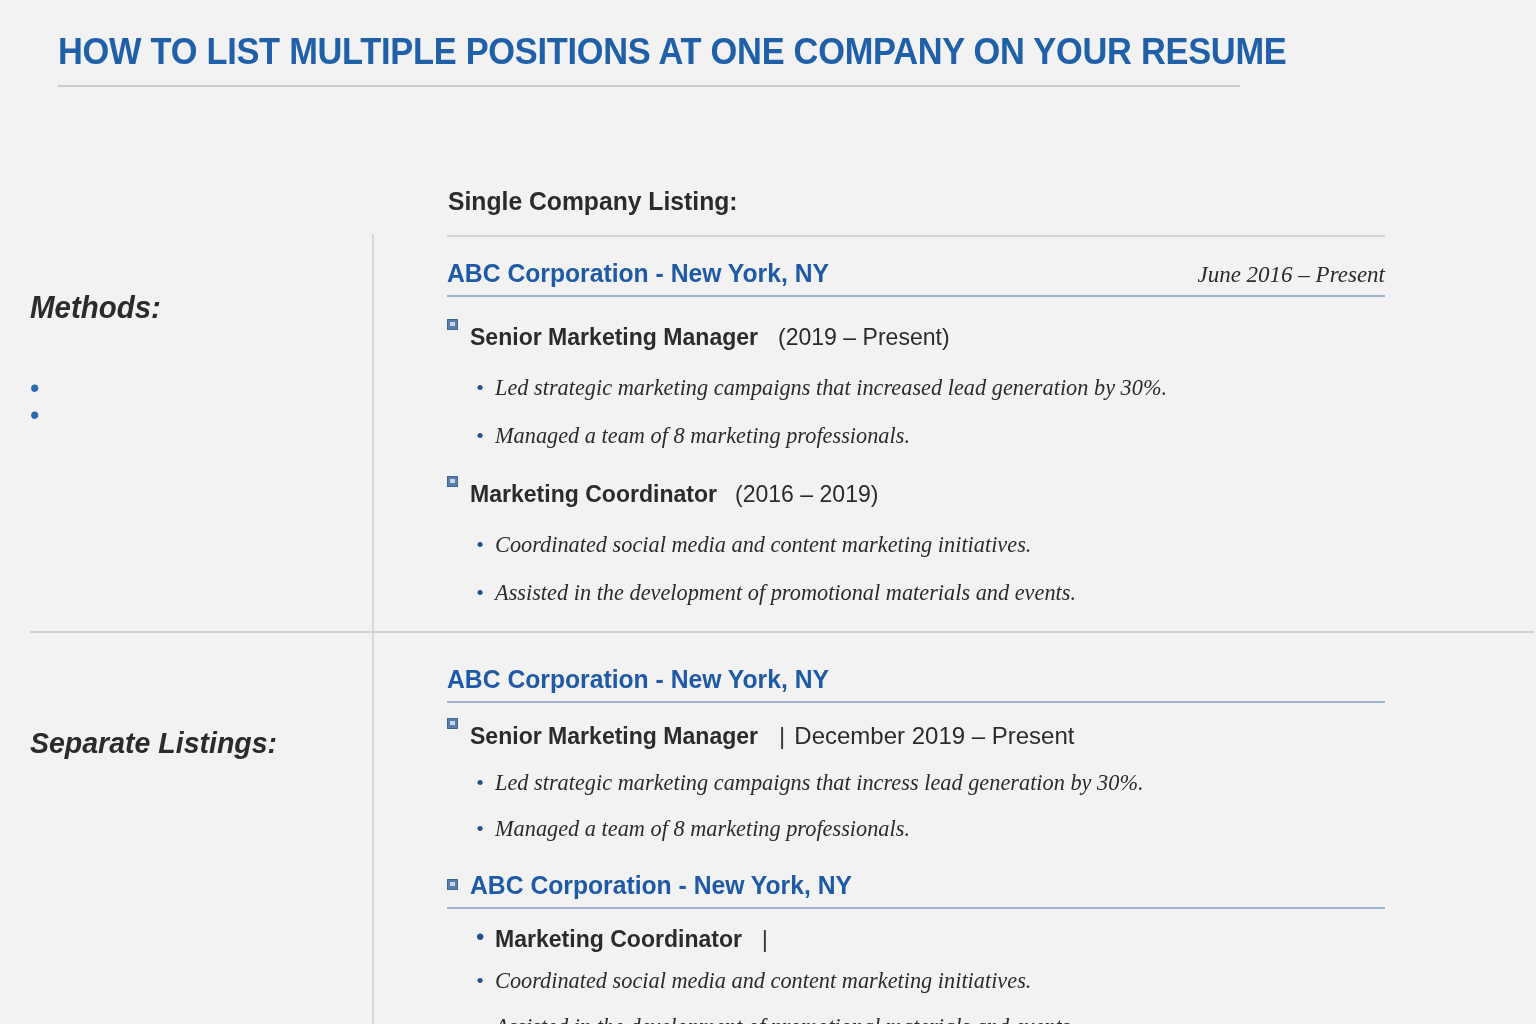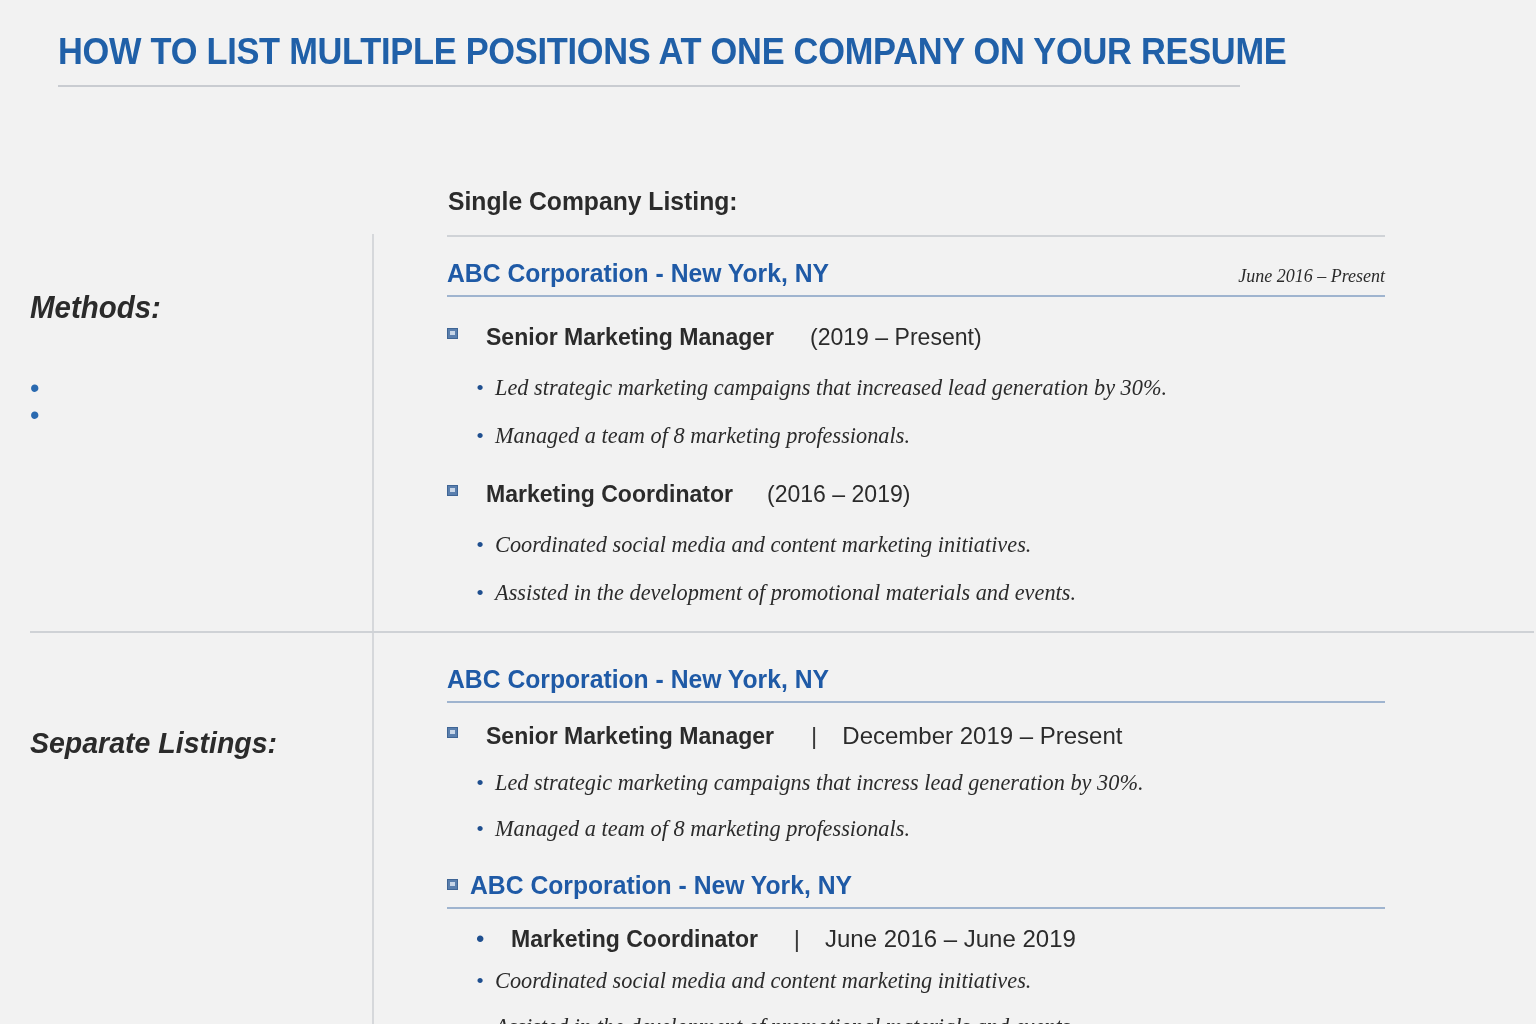--- a/index.html
+++ b/index.html
@@ -157,21 +157,21 @@
   }
   .company-name {
     font-size: 26px;
     font-weight: bold;
     color: #1f5aa6;
     transform: scaleX(0.95);
     transform-origin: left bottom;
     white-space: nowrap;
   }
   .company-dates {
-    font-size: 18px;
+    font-size: 23px;
     font-style: italic;
     color: #2b2b2b;
     font-family: "Liberation Serif", serif;
     white-space: nowrap;
   }
 
   
   .sq {
     display: inline-block;
     width: 11px;
@@ -187,25 +187,24 @@
   .sq::after {
     content: "";
     position: absolute;
     left: 2px; top: 2px;
     width: 5px; height: 4px;
     background: #c8d6e8;
   }
 
   .job-row {
     display: flex;
-    align-items: center;
+    align-items: flex-start;
     font-size: 24px;
     color: #2b2b2b;
     white-space: nowrap;
-    gap: 16px;
   }
   .job-title {
     font-weight: bold;
     transform: scaleX(0.96);
     transform-origin: left bottom;
   }
   .job-dates {
     font-weight: normal;
     margin-left: 8px;
     transform: scaleX(0.96);
@@ -356,21 +355,20 @@
       <span class="sq"></span>
       <span class="company-name">ABC Corporation - New York, NY</span>
     </div>
   </div>
 
   <div class="block" style="left:476px; top:925px;">
     <div class="job-row">
       <span class="round-dot">•</span>
       <span class="job-title">Marketing Coordinator</span>
       <span class="pipe">|</span>
-      <span>June 2016 – June 2019</span>
     </div>
   </div>
 
   <div class="block" style="left:476px; top:968px;">
     <div class="sub-bullet" style="margin-bottom:20px;">
       <span class="sub-dot">•</span>
       <span class="sub-text">Coordinated social media and content marketing initiatives.</span>
     </div>
     <div class="sub-bullet">
       <span class="sub-dot">•</span>

